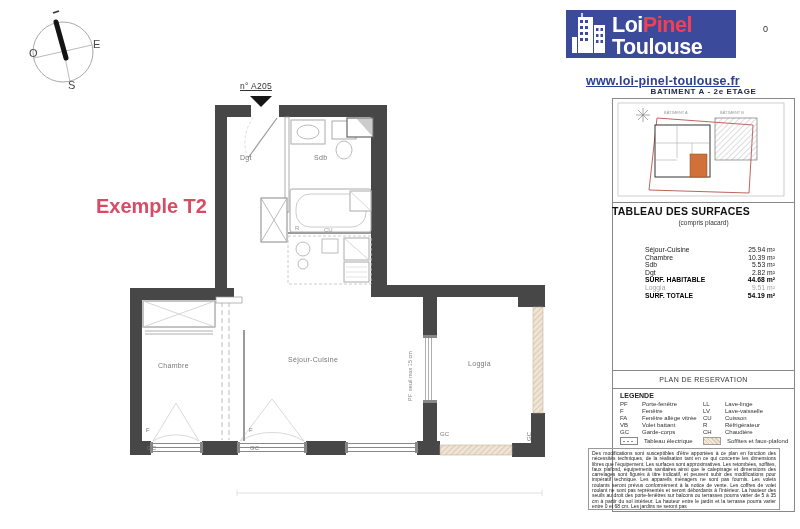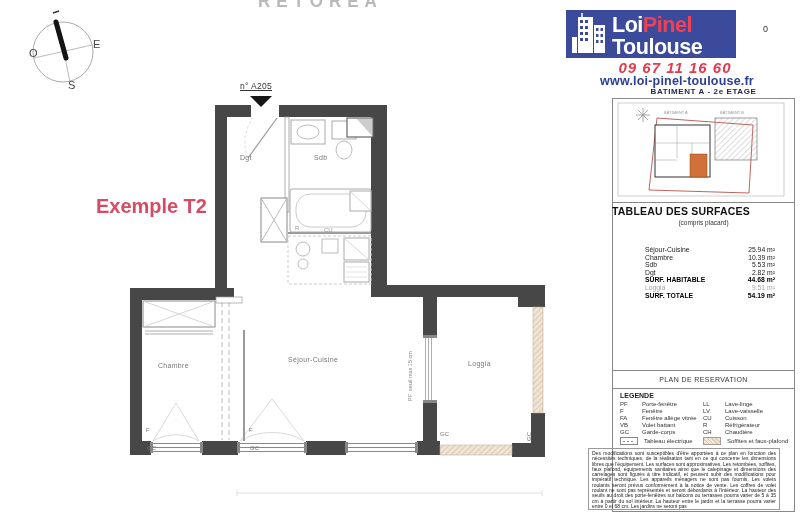--- a/index.html
+++ b/index.html
@@ -22,22 +22,22 @@
             transform:rotate(-90deg);transform-origin:0 0;}
   .gc-rot{left:526px;top:441px;font-size:6px;color:#777;transform:rotate(-90deg);transform-origin:0 0;}
   
   .logo-box{left:566px;top:10px;width:170px;height:48px;background:#3b4a9a;}
   .logo-line{position:absolute;left:46px;font-size:22px;font-weight:bold;letter-spacing:-.5px;
              color:#fff;white-space:nowrap;transform:scaleX(.98);transform-origin:left top;}
   .logo-line .pinel{color:#ef4156;}
   .zero-artifact{left:763px;top:24px;font-size:9px;color:#333;}
   .phone{left:590px;top:59px;width:170px;text-align:center;font-size:15px;font-weight:bold;
          font-style:italic;color:#e23b4f;letter-spacing:1px;}
-  .website{left:586px;top:74px;width:182px;text-align:center;font-size:12.5px;font-weight:bold;
-           color:#2c3f96;letter-spacing:.2px;cursor:pointer;}
+  .website{left:586px;top:74px;width:182px;text-align:left;font-size:12.5px;font-weight:bold;
+           color:#2c3f96;letter-spacing:.2px;cursor:pointer;text-decoration:underline;}
   .batiment{left:612px;top:87px;width:183px;text-align:center;font-size:8px;font-weight:bold;
             color:#242a45;letter-spacing:.6px;}
   .outer-box{left:612px;top:98px;width:183px;height:414px;border:1px solid #888;box-sizing:border-box;}
   .sep-202{left:612px;top:202px;width:183px;border-top:1px solid #888;}
   .tbl-title{left:612px;top:205px;width:183px;text-align:left;font-size:10.5px;font-weight:bold;
              color:#111;letter-spacing:.2px;}
   .tbl-sub{left:612px;top:219px;width:183px;text-align:center;font-size:6.5px;color:#333;}
   .tbl-rows{left:645px;top:246px;width:130px;}
   .tbl-row{display:flex;justify-content:space-between;height:7.6px;line-height:7.6px;
            font-size:6.8px;color:#222;}
@@ -189,23 +189,20 @@
       </g>
 
       <g stroke="#e0e0e0" stroke-width="1">
         <line x1="237" y1="493" x2="542" y2="493"></line>
         <line x1="237" y1="490" x2="237" y2="496"></line>
         <line x1="542" y1="490" x2="542" y2="496"></line>
       </g>
     </svg>
 
     
-    <div class="abs watermark-clip">
-      <span class="watermark">RETOREA</span>
-    </div>
     <div class="abs compass-letter" style="left:29px;top:47px;">O</div>
     <div class="abs compass-letter" style="left:93px;top:38px;">E</div>
     <div class="abs compass-letter" style="left:68px;top:79px;">S</div>
 
     <div class="abs unit-no">n° A205</div>
     <div class="abs entry-tri"></div>
     <div class="abs exemple">Exemple T2</div>
 
     <div class="abs room-label" style="left:240px;top:154px;">Dgt</div>
     <div class="abs room-label" style="left:314px;top:154px;">Sdb</div>
@@ -244,21 +241,20 @@
           <rect x="30.5" y="21" width="2.5" height="3"></rect>
         <rect x="26" y="27" width="2.5" height="3"></rect>
           <rect x="30.5" y="27" width="2.5" height="3"></rect>
       </g>
       <line x1="12" y1="4" x2="12" y2="0" stroke="#fff" stroke-width="1.5"></line>
     </svg>
     <div class="logo-line" style="top:2px;"><span>Loi</span><span class="pinel">Pinel</span></div>
     <div class="logo-line" style="top:24px;">Toulouse</div>
   </div>
   <div class="abs zero-artifact">0</div>
-  <div class="abs phone">09 67 11 16 60</div>
   <div class="abs website">www.loi-pinel-toulouse.fr</div>
   <div class="abs batiment">BATIMENT A - 2e ETAGE</div>
 
   <div class="abs outer-box"></div>
 
   <svg class="abs" style="left:612px;top:98px;" width="183" height="104" viewBox="0 0 183 104">
     <defs>
       <pattern id="ghatch" width="4" height="4" patternUnits="userSpaceOnUse" patternTransform="rotate(45)">
         <line x1="0" y1="0" x2="0" y2="4" stroke="#9a9a9a" stroke-width=".7"></line>
       </pattern>

